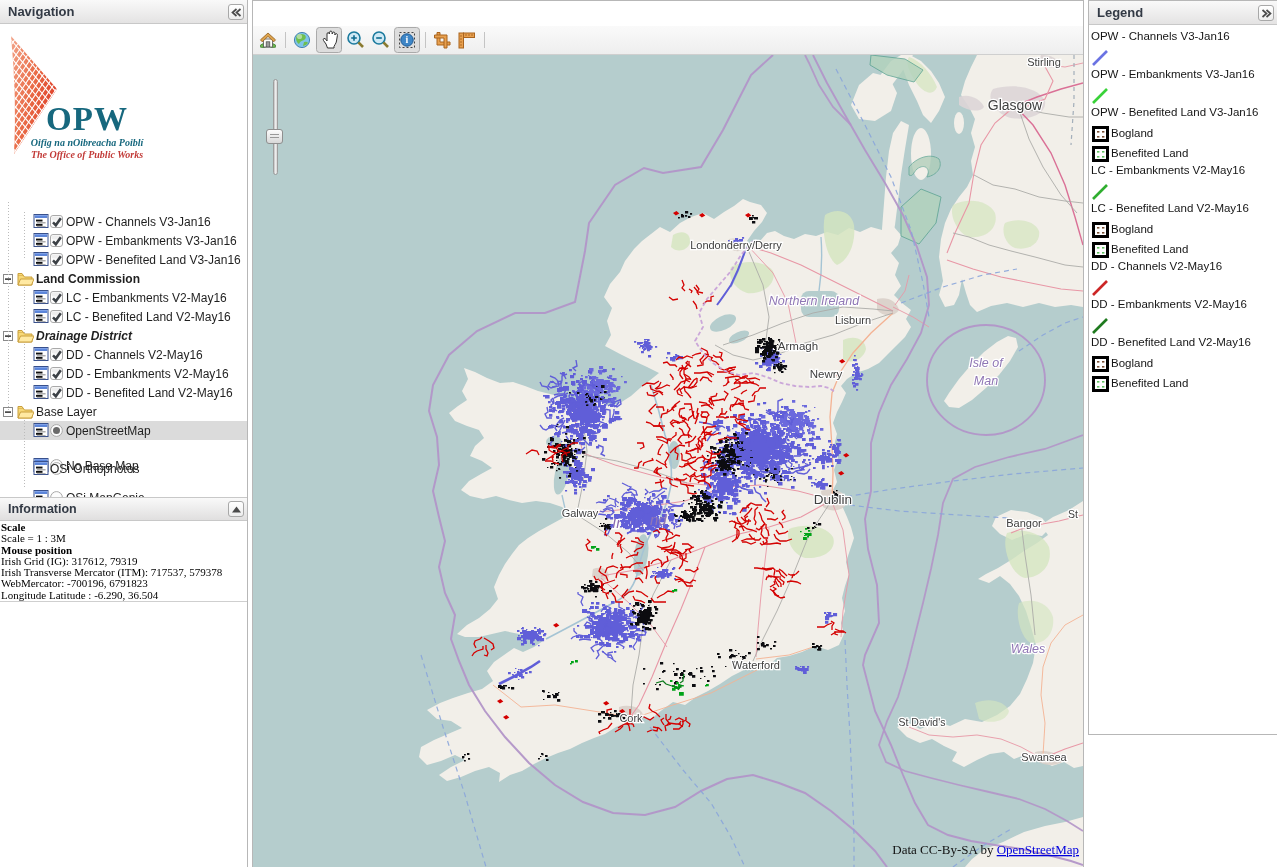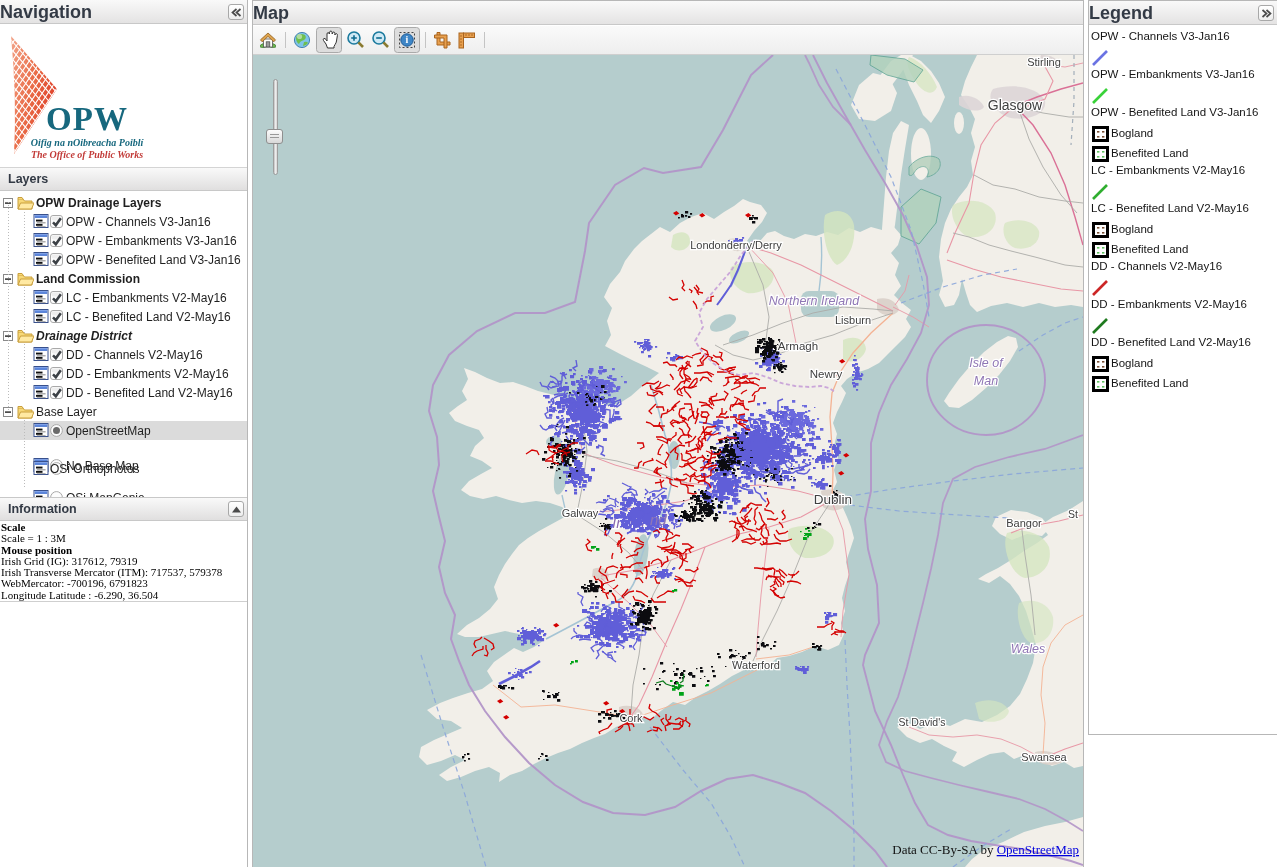--- a/index.html
+++ b/index.html
@@ -1,20 +1,20 @@
 <!DOCTYPE html>
 <html><head><meta charset="utf-8"><title>OPW</title>
 <style>
 *{margin:0;padding:0;box-sizing:border-box}
 html,body{width:1277px;height:867px;overflow:hidden;background:#fff;
   font-family:"Liberation Sans",sans-serif;position:relative}
 .panel{position:absolute;background:#fff;border:1px solid #b7b7b7}
 .hdr{position:absolute;left:0;right:0;top:0;height:24px;
   background:linear-gradient(#f9f9f9,#e4e3e3);border-bottom:1px solid #c8c8c8;
-  color:#333a45;font-weight:bold;font-size:18px;line-height:24px;}
+  color:#333a45;font-weight:bold;font-size:13px;line-height:24px;padding-left:8px}
 .tool{position:absolute;top:4px;width:16px;height:16px;border:1px solid #a8a8a8;
   border-radius:3px;background:linear-gradient(#fff,#ededed);text-align:center}
 .tool svg{display:block;margin:0 auto;margin-top:0px}
 .sect{position:absolute;left:0;right:0;height:24px;
   background:linear-gradient(#f9f9f9,#e0dfdf);border-top:1px solid #d4d4d4;
   border-bottom:1px solid #c8c8c8;color:#333a45;font-weight:bold;font-size:12.5px;
   line-height:23px;padding-left:8px}
 .trow{position:absolute;left:0;width:100%;height:19px;font-size:12px;color:#1f1f1f;
   white-space:nowrap}
 .trow .lb{position:absolute;top:3px}
@@ -47,33 +47,20 @@
   <g stroke="#fff" stroke-width="1.1">
    <path d="M4.0,4.0 L58.0,66.0 M3.8,12.6 L57.8,74.6 M3.6,21.2 L57.6,83.2 M3.4,29.8 L57.4,91.8 M3.2,38.4 L57.2,100.4 M3.0,47.0 L57.0,109.0 M2.8,55.6 L56.8,117.6 M2.6,64.2 L56.6,126.2 M2.4,72.8 L56.4,134.8 M2.2,81.4 L56.2,143.4 M2.0,90.0 L56.0,152.0 M1.8,98.6 L55.8,160.6 M1.6,107.2 L55.6,169.2 M1.4,115.8 L55.4,177.8 M1.2,124.4 L55.2,186.4 M1.0,133.0 L55.0,195.0"></path>
    <path d="M-10.0,-20.0 L62.0,-128.0 M-10.0,-11.4 L62.0,-119.4 M-10.0,-2.8 L62.0,-110.8 M-10.0,5.8 L62.0,-102.2 M-10.0,14.4 L62.0,-93.6 M-10.0,23.0 L62.0,-85.0 M-10.0,31.6 L62.0,-76.4 M-10.0,40.2 L62.0,-67.8 M-10.0,48.8 L62.0,-59.2 M-10.0,57.4 L62.0,-50.6 M-10.0,66.0 L62.0,-42.0 M-10.0,74.6 L62.0,-33.4 M-10.0,83.2 L62.0,-24.8 M-10.0,91.8 L62.0,-16.2 M-10.0,100.4 L62.0,-7.6 M-10.0,109.0 L62.0,1.0 M-10.0,117.6 L62.0,9.6 M-10.0,126.2 L62.0,18.2 M-10.0,134.8 L62.0,26.8 M-10.0,143.4 L62.0,35.4 M-10.0,152.0 L62.0,44.0 M-10.0,160.6 L62.0,52.6 M-10.0,169.2 L62.0,61.2 M-10.0,177.8 L62.0,69.8 M-10.0,186.4 L62.0,78.4 M-10.0,195.0 L62.0,87.0"></path>
   </g>
  </g>
  <text x="87" y="102" font-size="33" font-weight="bold" fill="#17687e" text-anchor="middle" font-family="Liberation Serif,serif" letter-spacing="1">OPW</text>
  <text x="87" y="118" font-size="10" font-weight="bold" font-style="italic" fill="#17687e" text-anchor="middle" font-family="Liberation Serif,serif">Oifig na nOibreacha Poiblí</text>
  <text x="87" y="130" font-size="10" font-weight="bold" font-style="italic" fill="#c23b38" text-anchor="middle" font-family="Liberation Serif,serif">The Office of Public Works</text>
 </svg>
 
-  <div class="sect" style="top:167px">Layers</div>
-  <div class="trow" style="top:193px;">
-      <svg width="10" height="10" viewBox="0 0 10 10" style="position:absolute;left:3px;top:5px">
-        <rect x="0.5" y="0.5" width="9" height="9" fill="#fff" stroke="#8a8a8a"></rect>
-        <rect x="2" y="4.4" width="6" height="1.4" fill="#222"></rect>
-      </svg>
-      <svg width="17" height="14" viewBox="0 0 17 14" style="position:absolute;left:17px;top:3px">
-        <path d="M1,3 L6,3 L7.5,5 L15,5 L15,13 L1,13 Z" fill="#f7d877" stroke="#c99f3d"></path>
-        <path d="M1,13 L3.5,7 L17,7 L14.5,13 Z" fill="#ffe9a2" stroke="#c99f3d"></path>
-        <path d="M1,3 L1,1.5 L5,1.5 L6,3" fill="#f7d877" stroke="#c99f3d"></path>
-      </svg>
-      <span class="lb" style="left:36px;font-weight:bold">OPW Drainage Layers</span>
-    </div>
     <div class="trow" style="top:212px;">
       <svg width="16" height="16" viewBox="0 0 16 16" style="position:absolute;left:33px;top:1px">
         <rect x="1" y="1.5" width="14" height="13" fill="#fff" stroke="#38508c"></rect>
         <rect x="1.8" y="2.3" width="12.4" height="2.6" fill="#4d79d4"></rect>
         <rect x="1.8" y="2.3" width="12.4" height="1" fill="#7fa3ec"></rect>
         <rect x="3" y="6.6" width="6.5" height="1.9" fill="#111"></rect>
         <rect x="3.8" y="9.2" width="8.8" height="1.2" fill="#9a9a9a"></rect>
         <rect x="3" y="10.9" width="6.5" height="1.9" fill="#111"></rect>
         <rect x="3.8" y="13.2" width="8.8" height="0.9" fill="#9a9a9a"></rect>
       </svg>
@@ -321,21 +308,20 @@
 <div style="font-weight:bold">Mouse position</div>
 <div>Irish Grid (IG): 317612, 79319</div>
 <div>Irish Transverse Mercator (ITM): 717537, 579378</div>
 <div>WebMercator: -700196, 6791823</div>
 <div>Longitude Latitude : -6.290, 36.504</div>
 </div>
 
   <div style="position:absolute;left:0;right:0;top:601px;border-bottom:1px solid #cfcfcf"></div>
 </div>
 <div class="panel" id="map" style="left:252px;top:0;width:832px;height:867px">
-  <div class="hdr">Map</div>
 
 <div style="position:absolute;left:0;right:0;top:25px;height:29px;background:linear-gradient(#fafafa,#eee);border-bottom:1px solid #cfcfcf">
 <svg width="828" height="28" style="position:absolute;left:0;top:0">
 
  <g transform="translate(7,6)">
   <path d="M0.5 13 Q3.5 10.5 6 12.5 L6 15 Q3 16 0.5 15.2 Z" fill="#6db84f" stroke="#3f7a33" stroke-width="0.7"></path>
   <path d="M10 12.5 Q12.5 10.5 15.5 13 L15.5 15.2 Q13 16 10 15 Z" fill="#6db84f" stroke="#3f7a33" stroke-width="0.7"></path>
   <rect x="3.5" y="7" width="9" height="8" fill="#fdfdfb" stroke="#555" stroke-width="0.8"></rect>
   <path d="M0.5 7.8 L8 1 L15.5 7.8 L13.8 9.8 L8 4.4 L2.2 9.8 Z" fill="#dda24c" stroke="#9a6a2a" stroke-width="0.9"></path>
   <rect x="6.2" y="9.8" width="3.6" height="5.2" fill="#9c9c9c" stroke="#4a4a4a" stroke-width="0.7"></rect>

